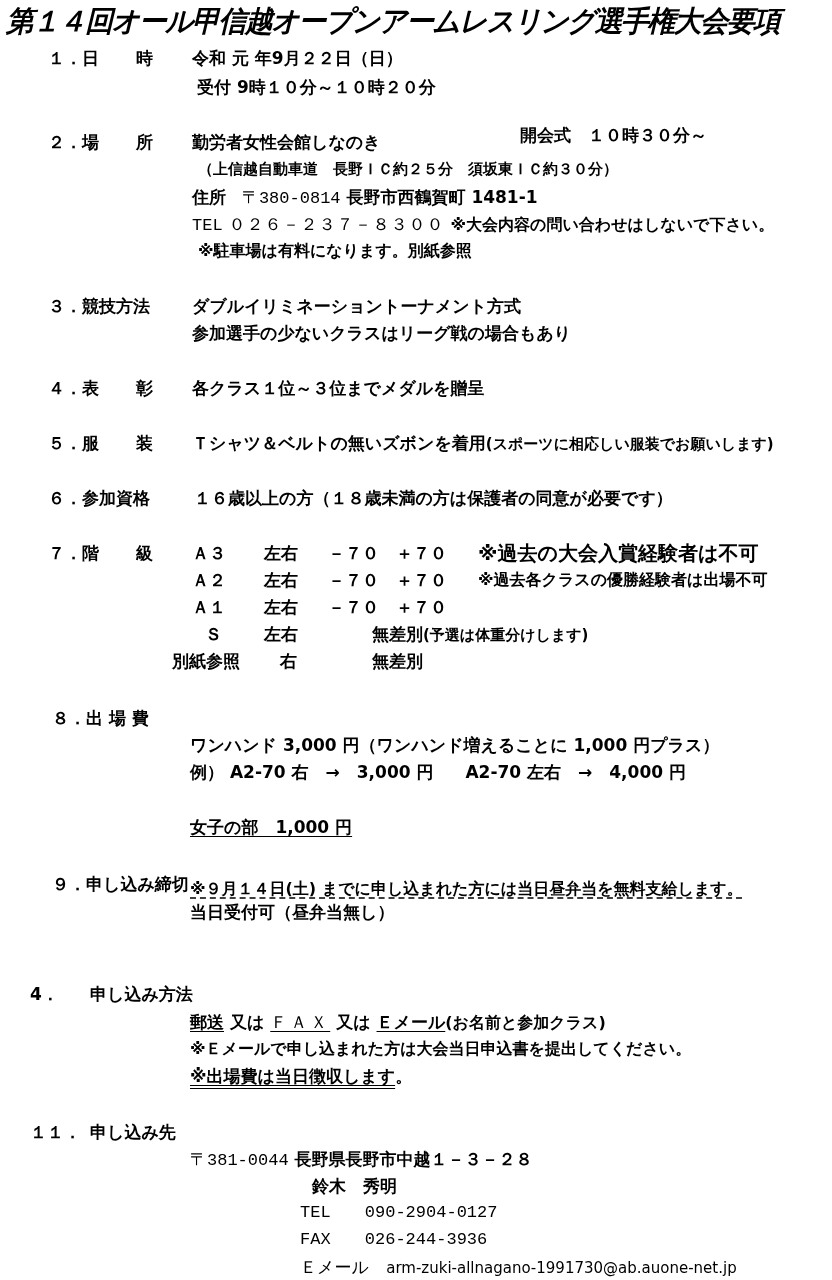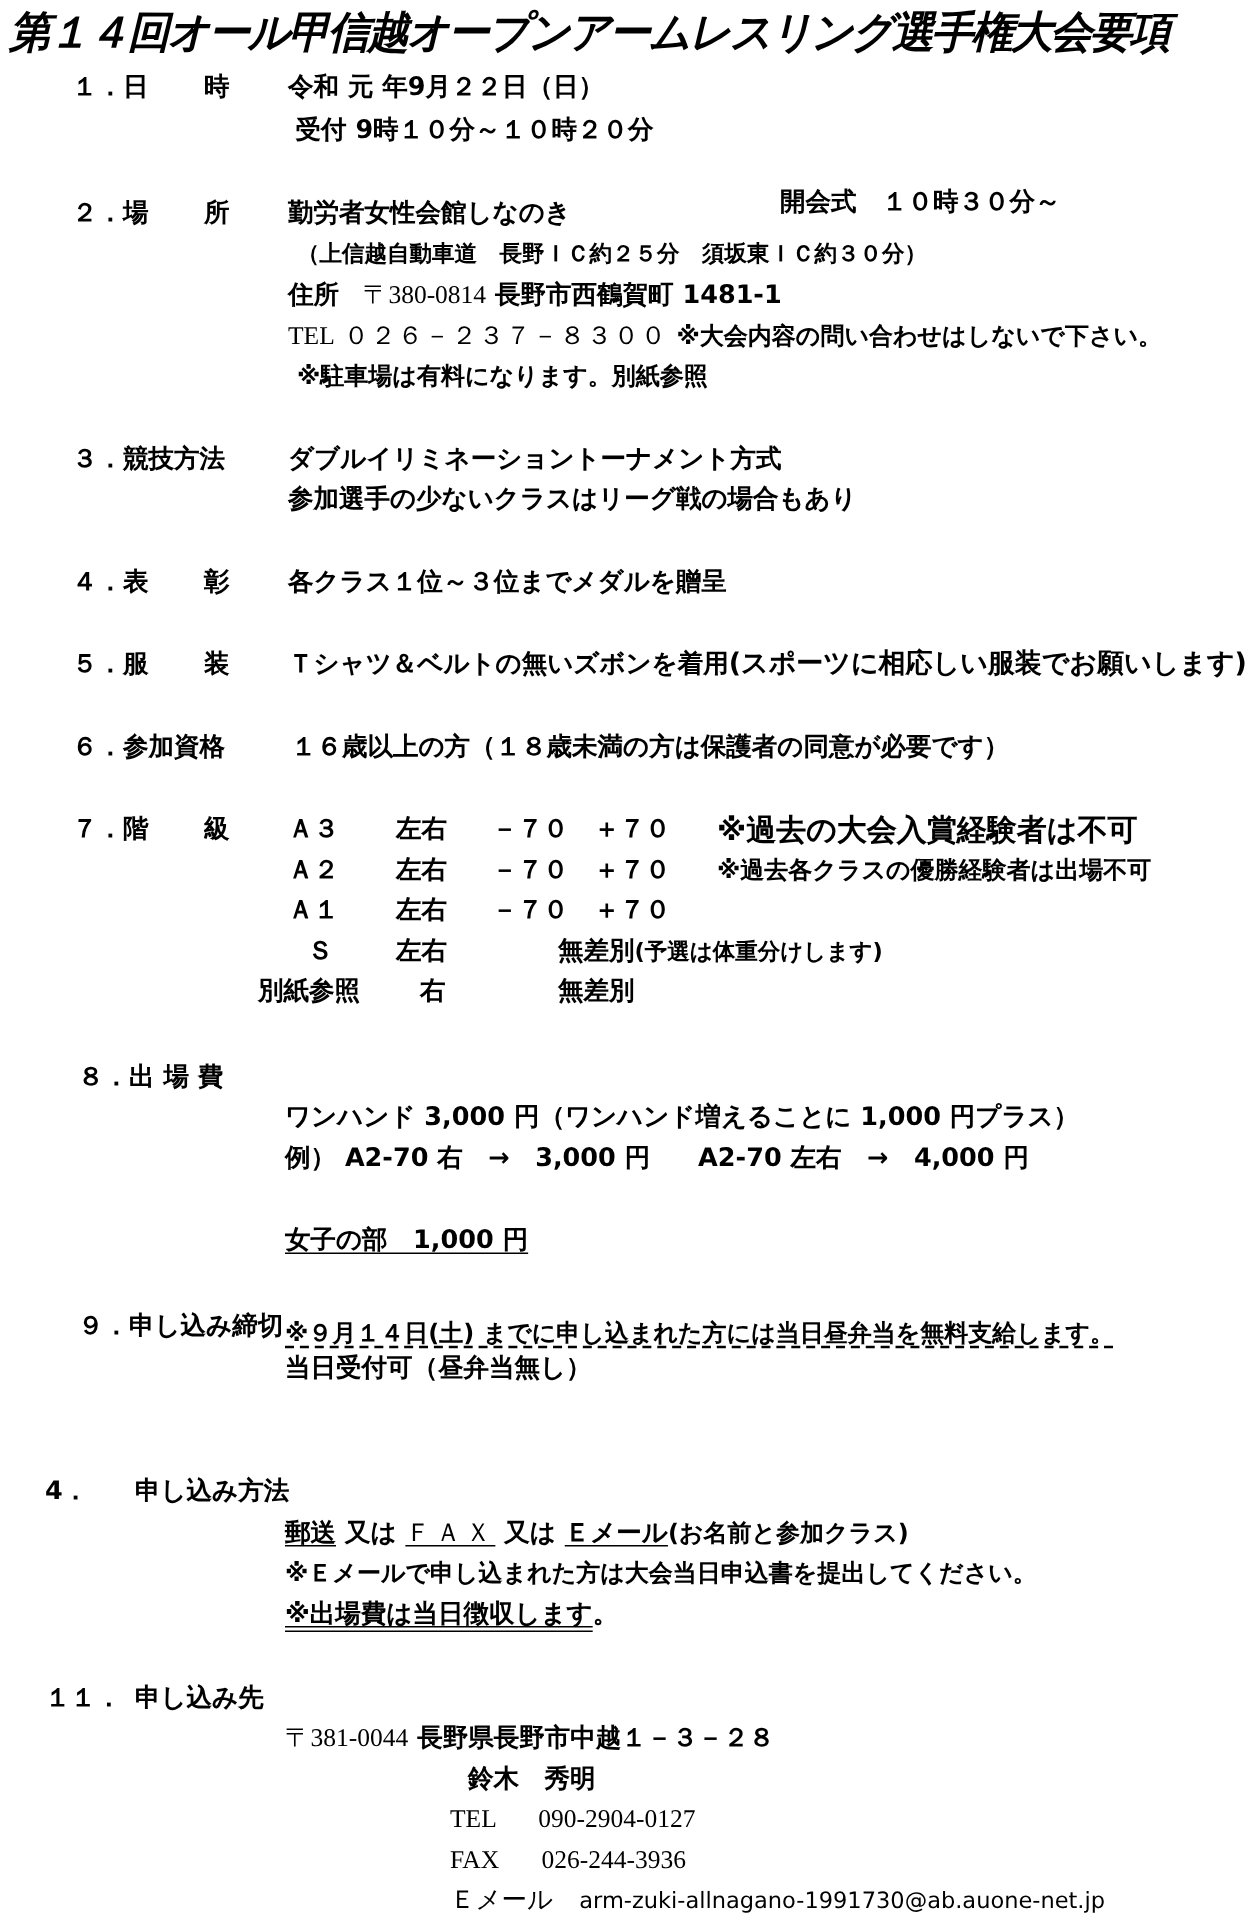--- a/index.html
+++ b/index.html
@@ -20,22 +20,22 @@
     .title {
       left: 6px; top: 2px;
       font-size: 29px;
       font-weight: bold;
       letter-spacing: -1.5px;
       transform: scaleX(0.96);
       transform-origin: left top;
       font-style: italic;
     }
     .t { font-size: 17px; line-height: 22px; }
-    .sm { font-size: 18px; }
-    .cond { font-family: Liberation Serif, serif; font-weight: normal; }
+    .sm { font-size: 15px; }
+    .cond { font-family: Liberation Mono, monospace; font-weight: normal; }
     .u { text-decoration: underline; text-underline-offset: 3px; }
     .udot { text-decoration: underline dashed; text-underline-offset: 4px; }
     .udbl { text-decoration: underline double; text-underline-offset: 3px; }
   </style>
 </head>
 <body>
 
 <div class="abs title">第１４回オール甲信越オープンアームレスリング選手権大会要項</div>
 
 <div class="abs t" style="left:48px; top:47px;">１．</div>

